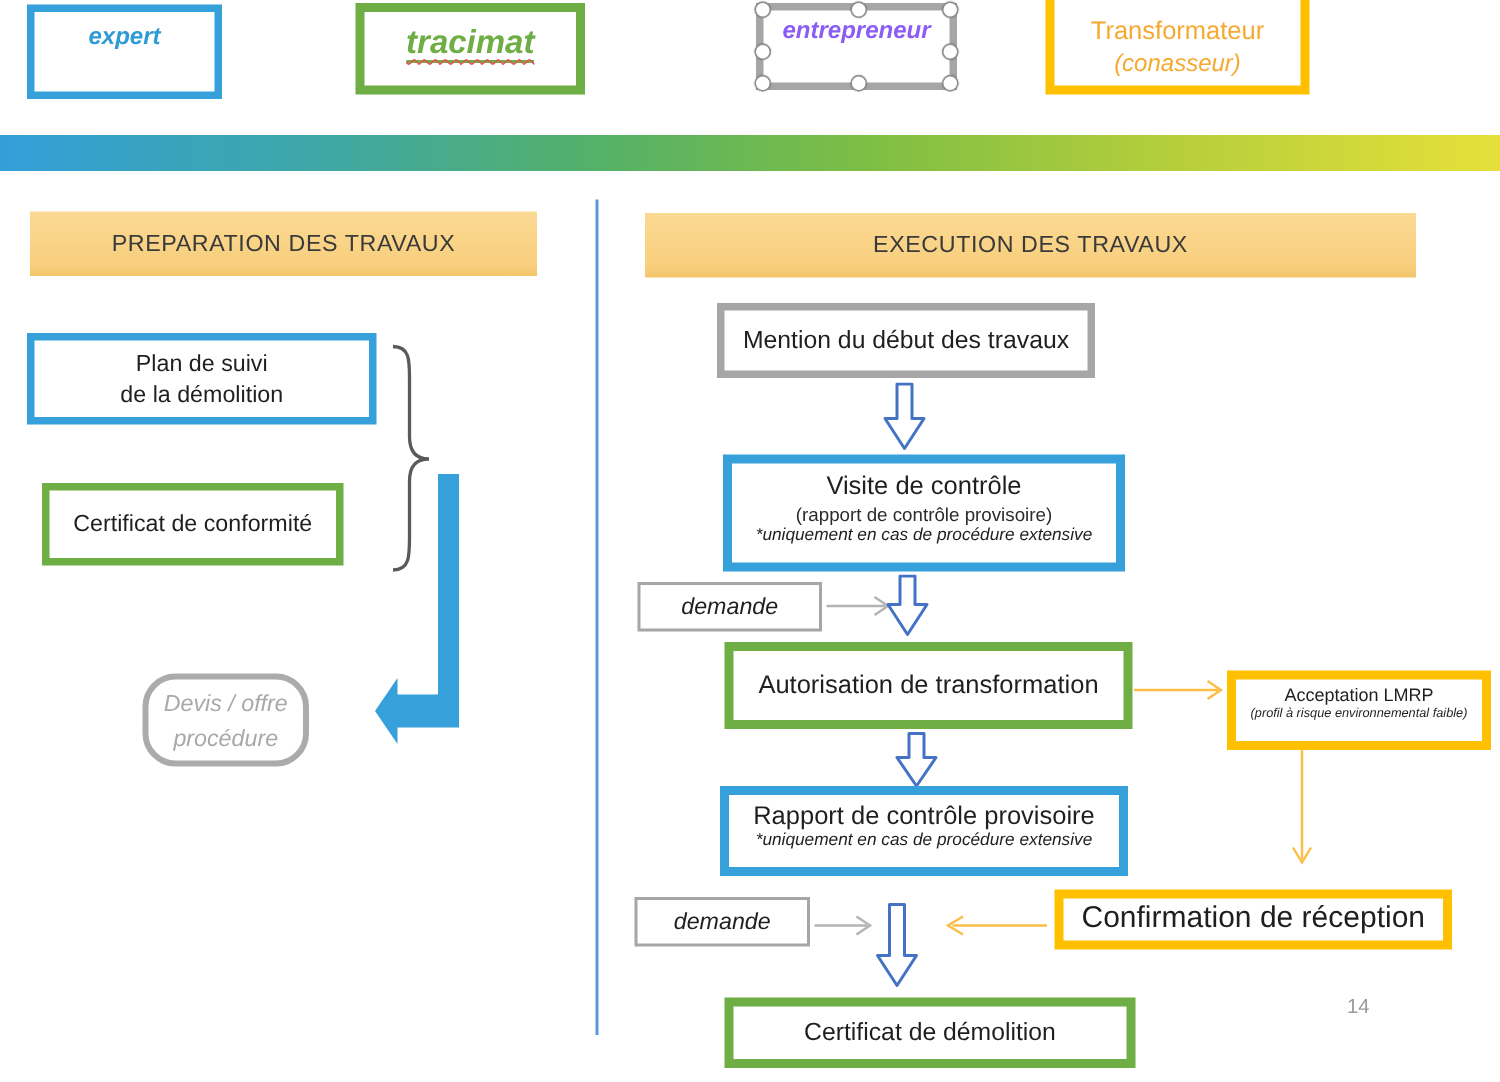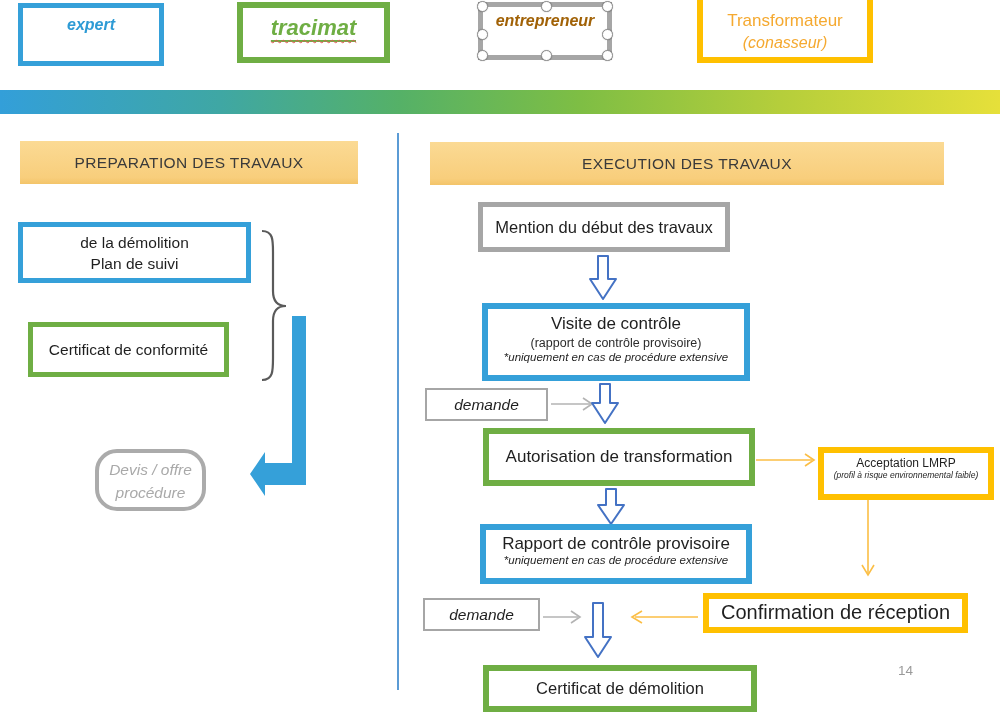--- a/index.html
+++ b/index.html
@@ -2,24 +2,24 @@
 <html><head>
 <meta charset="utf-8">
 <style>
   html,body{margin:0;padding:0;background:#fff;}
   #canvas{position:relative;width:1000px;height:721px;background:#fff;overflow:hidden;
           font-family:"Liberation Sans", sans-serif;color:#1f1f1f;}
   .abs{position:absolute;box-sizing:border-box;}
 
   
   .actor{background:#fff;text-align:center;font-weight:bold;font-style:italic;font-size:16px;}
-  #box-expert{left:18px;top:3px;width:146px;height:63px;border:5px solid #35A0D9;color:#2E9BD5;padding-top:8px;}
+  #box-expert{left:18px;top:3px;width:130px;height:63px;border:5px solid #35A0D9;color:#2E9BD5;padding-top:8px;}
   #box-tracimat{left:237px;top:2px;width:153px;height:61px;border:6px solid #6FAE44;color:#6FAE44;padding-top:7px;font-size:22px;text-align:center;}
   #box-tracimat .squiggle{border-bottom:2px solid #6FAE44;text-decoration:underline wavy #E15454;text-decoration-thickness:1px;text-underline-offset:4px;}
-  #box-entrepreneur{left:478px;top:2px;width:134px;height:58px;border:5px solid #A6A6A6;color:#a16207;padding-top:5px;}
+  #box-entrepreneur{left:504px;top:2px;width:134px;height:58px;border:5px solid #A6A6A6;color:#8b5cf6;padding-top:5px;}
   .handle{position:absolute;width:9px;height:9px;border-radius:50%;background:#fff;border:1.5px solid #8f8f8f;box-shadow:0 0 1px rgba(0,0,0,.4);}
   #box-transformateur{left:697px;top:-8px;width:176px;height:71px;border:6px solid #FFC000;color:#F5A930;font-weight:normal;font-style:normal;padding-top:12px;font-size:17px;line-height:22px;}
   #box-transformateur .sub{font-style:italic;font-size:16px;}
 
   
   #grad-bar{left:0;top:90px;width:1000px;height:24px;
     background:linear-gradient(90deg,#339FD9 0%,#3FA7A4 22%,#55B167 40%,#7EBE44 58%,#B5CE3B 78%,#E6E03A 100%);}
 
   
   .sec-header{background:linear-gradient(180deg,#FBDA94 0%,#F8CE7C 85%,#F3C469 100%);
@@ -99,22 +99,22 @@
   </div>
 
   <div class="abs" id="grad-bar"></div>
 
   <div class="abs sec-header" id="hdr-left">PREPARATION DES TRAVAUX</div>
   <div class="abs sec-header" id="hdr-right">EXECUTION DES TRAVAUX</div>
 
   <div class="abs" id="divider"></div>
 
   <div class="abs fbox blue-b" id="box-plan">
+    <div>Plan de suivi</div>
     <div>de la démolition</div>
-    <div>Plan de suivi</div>
   </div>
 
   <div class="abs fbox green-b" id="box-conformite">
     <span>Certificat de conformité</span>
   </div>
 
   <svg class="abs" style="left:252px;top:228px;" width="36" height="156" viewBox="0 0 36 156">
     <path d="M10,3 C21,3 21,12 21,24 L21,63 C21,73 25,78 34,78 C25,78 21,83 21,93 L21,130 C21,143 21,152 10,152" fill="none" stroke="#5a5a5a" stroke-width="2.2"></path>
   </svg>
 

